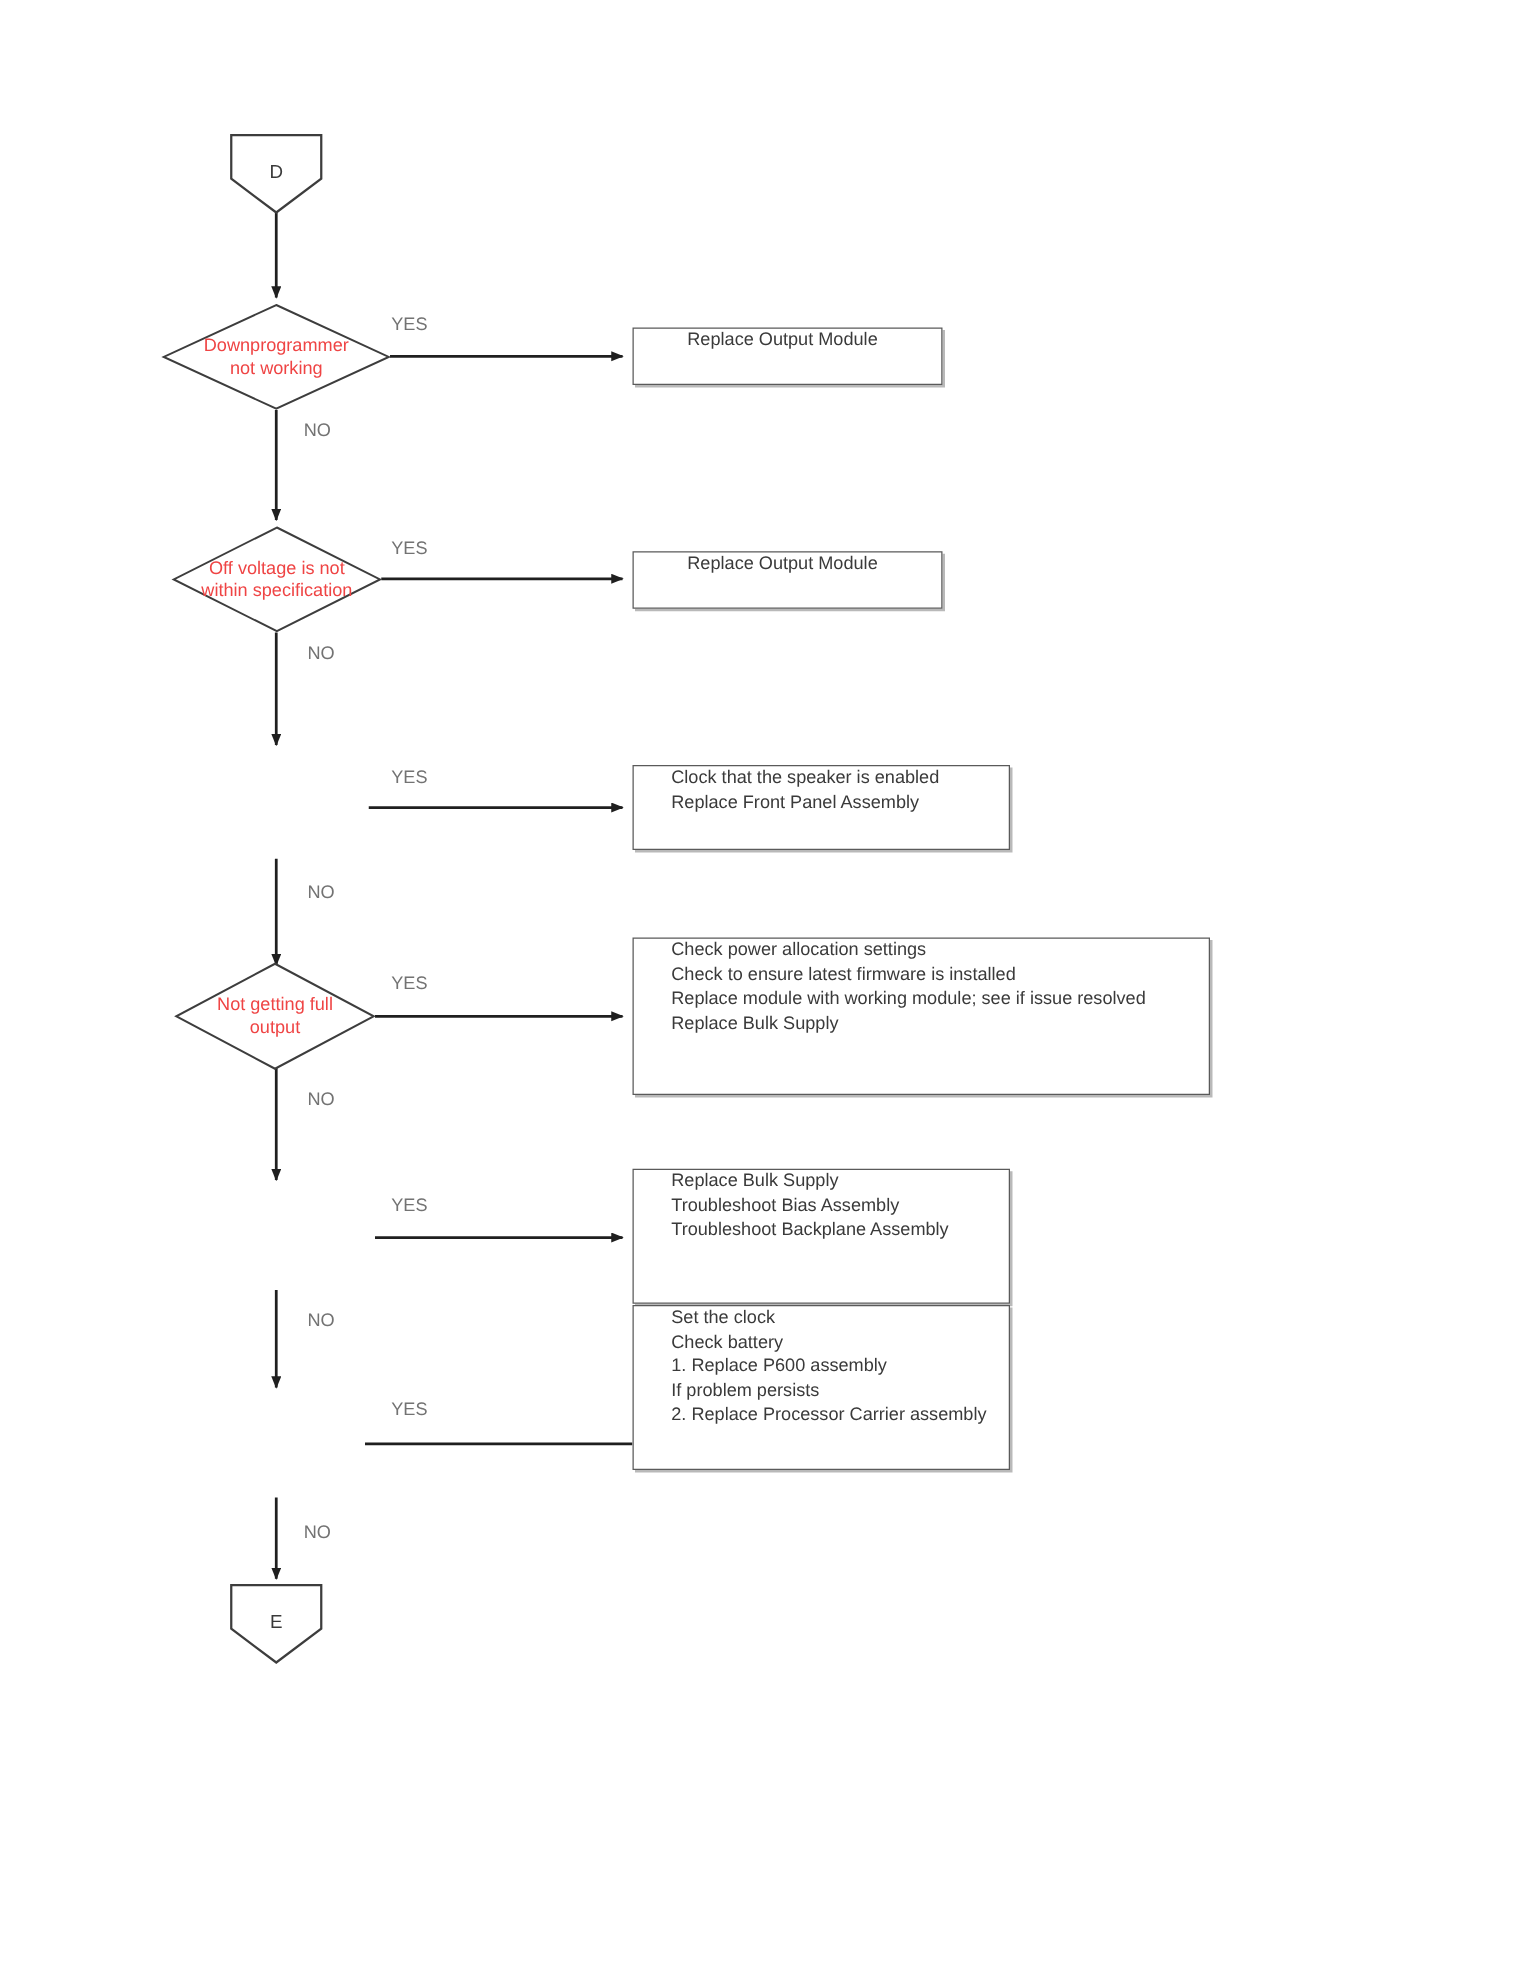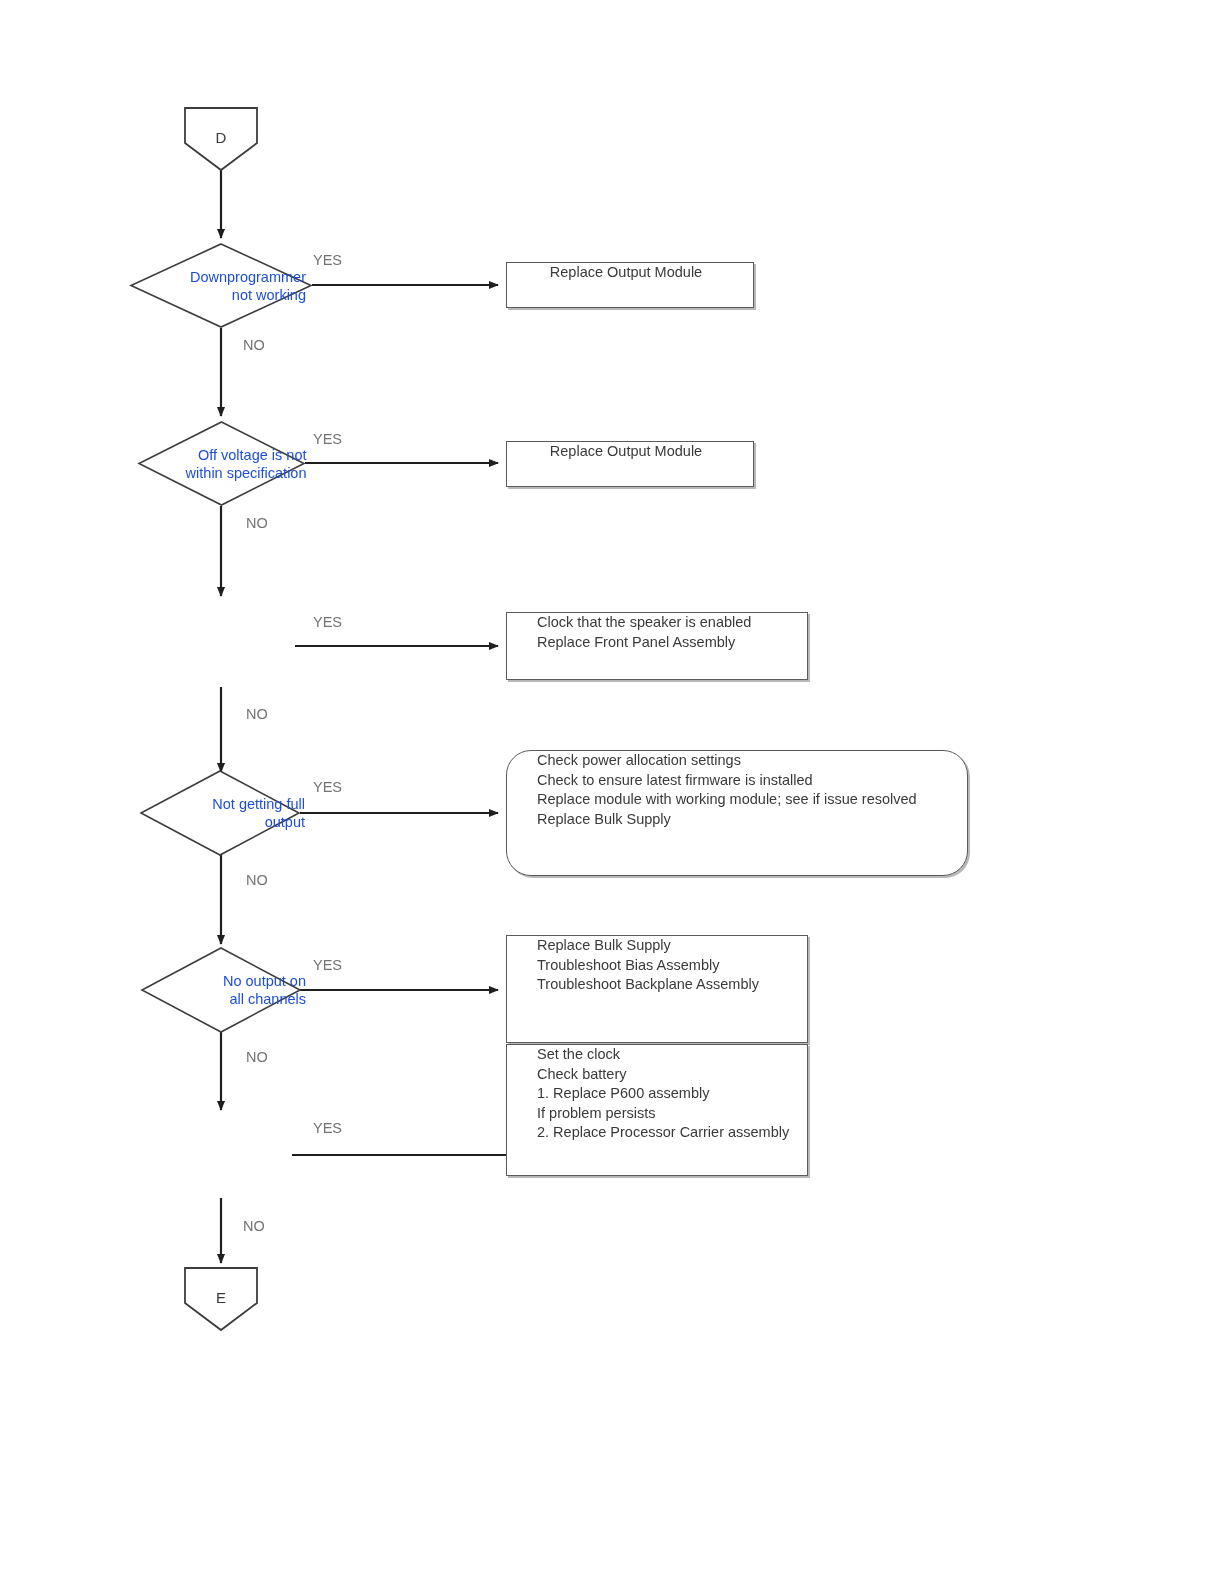--- a/index.html
+++ b/index.html
@@ -24,22 +24,22 @@
     white-space:pre-line;
     padding-left:30px;padding-right:8px;
   }
   .box.center .box-text{padding-left:0;width:100%;text-align:center;}
 
   
   .diamond{position:absolute;}
   .diamond svg{position:absolute;left:0;top:0;overflow:visible;}
   .diamond .d-text{
     position:absolute;left:50%;top:50%;transform:translate(-50%,-50%);
-    font-size:14.5px;line-height:18px;color:#1d4ed8;
-    white-space:pre-line;text-align:right;width:170px;
+    font-size:14.5px;line-height:18px;color:#ef4444;
+    white-space:pre-line;text-align:center;width:170px;
   }
 
   
   .pent{position:absolute;}
   .pent svg{position:absolute;left:0;top:0;overflow:visible;}
   .pent .p-text{
     position:absolute;left:0;top:22px;width:100%;
     text-align:center;font-size:15px;color:#3a3a3a;
   }
 
@@ -131,34 +131,27 @@
 
   <div class="diamond node" style="left:140px;top:770px;width:160px;height:86px;">
     <svg width="160" height="86" viewBox="0 0 160 86">
       <path d="M80,1 L159,43 L80,85 L1,43 Z" fill="#ffffff" stroke="#3d3d3d" stroke-width="1.6"></path>
     </svg>
     <div class="d-text">Not getting full
 output</div>
   </div>
   <div class="elabel" style="left:313px;top:779px;">YES</div>
   <div class="elabel" style="left:246px;top:872px;">NO</div>
-  <div class="box node" style="left:506px;top:750px;width:462px;height:126px;border-radius:25px;">
+  <div class="box node" style="left:506px;top:750px;width:462px;height:126px;">
     <div class="box-text">Check power allocation settings
 Check to ensure latest firmware is installed
 Replace module with working module; see if issue resolved
 Replace Bulk Supply</div>
   </div>
 
-  <div class="diamond node" style="left:141px;top:947px;width:160px;height:86px;">
-    <svg width="160" height="86" viewBox="0 0 160 86">
-      <path d="M80,1 L159,43 L80,85 L1,43 Z" fill="#ffffff" stroke="#3d3d3d" stroke-width="1.6"></path>
-    </svg>
-    <div class="d-text">No output on
-all channels</div>
-  </div>
   <div class="elabel" style="left:313px;top:957px;">YES</div>
   <div class="elabel" style="left:246px;top:1049px;">NO</div>
   <div class="box node" style="left:506px;top:935px;width:302px;height:108px;">
     <div class="box-text">Replace Bulk Supply
 Troubleshoot Bias Assembly
 Troubleshoot Backplane Assembly</div>
   </div>
 
   <div class="elabel" style="left:313px;top:1120px;">YES</div>
   <div class="elabel" style="left:243px;top:1218px;">NO</div>

